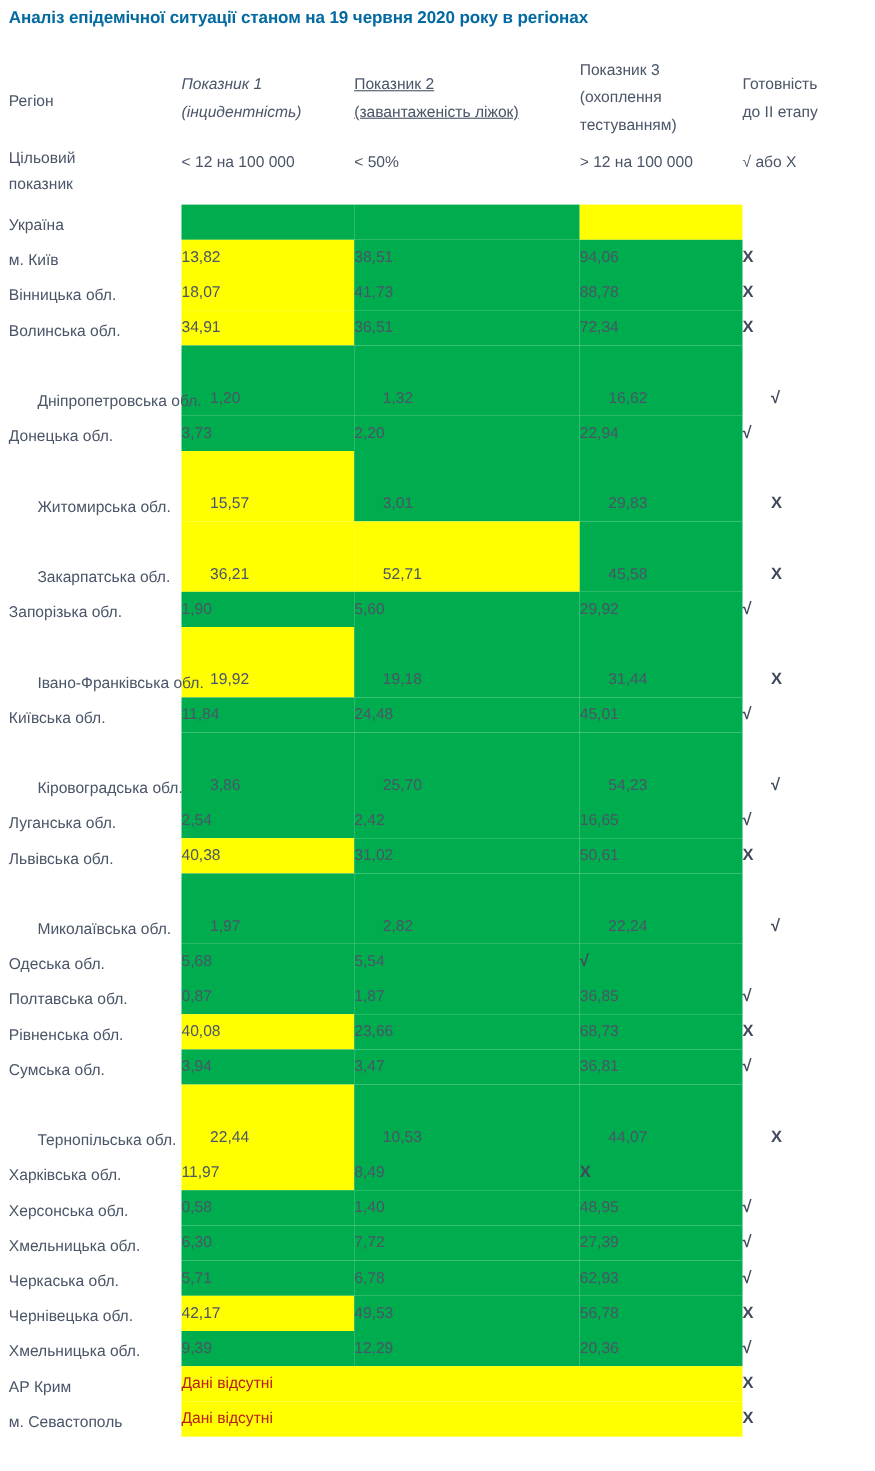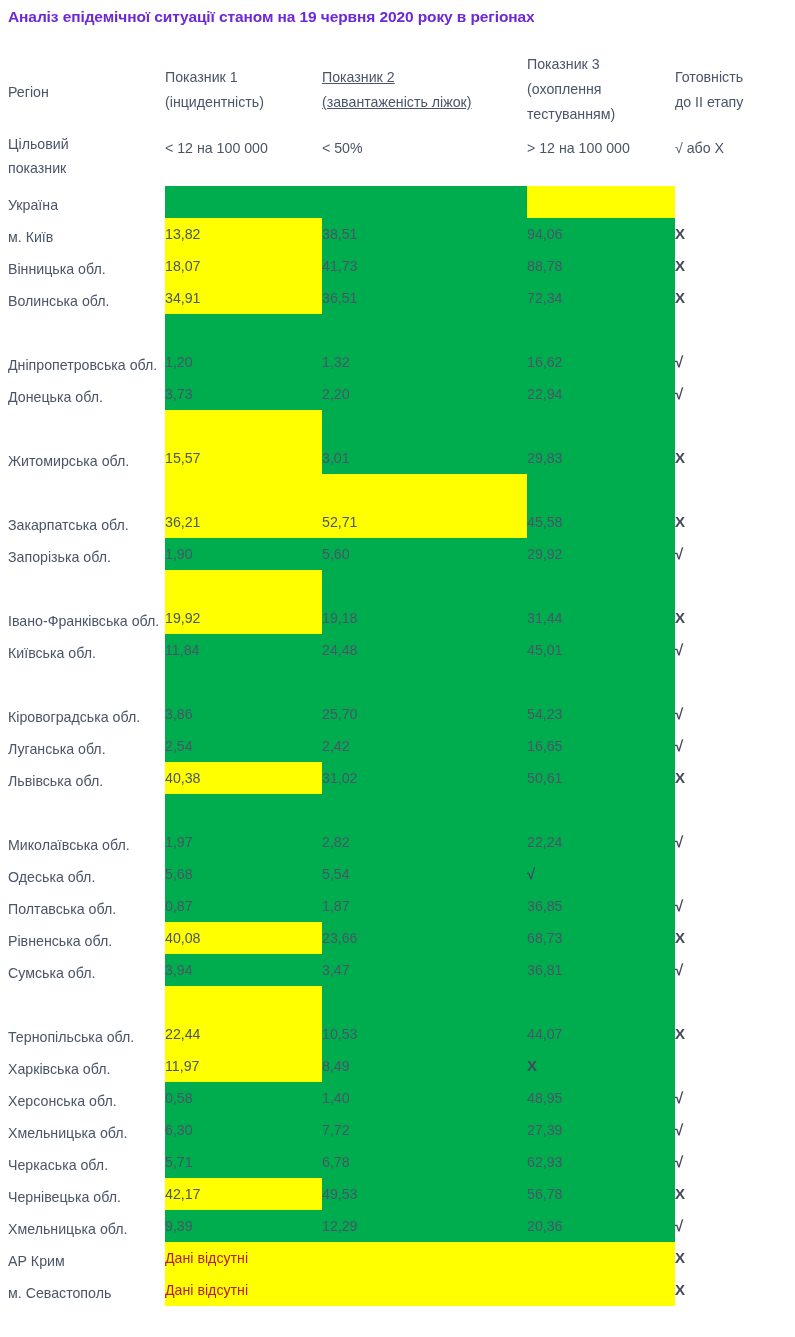--- a/index.html
+++ b/index.html
@@ -22,21 +22,21 @@
     box-sizing: border-box;
   }
 
   
   .title {
     position: absolute;
     left: 8px;
     top: 8px;
     font-size: 15.5px;
     font-weight: bold;
-    color: #6d28d9;
+    color: #0369a1;
     letter-spacing: -0.1px;
     white-space: nowrap;
   }
 
   
   .table {
     position: absolute;
     left: 0;
     top: 52px;
     width: 795px;
@@ -82,37 +82,38 @@
   .row-head .c1,
   .row-head .c2,
   .row-head .c3,
   .row-head .c4 {
     line-height: 25px;
     font-size: 14.2px;
     color: #4a5568;
   }
   .hd-inner { display: block; }
   .row-head .c-region .hd-inner { padding-top: 28px; }
-  .row-head .c1 .hd-inner { padding-top: 13px; }
+  .row-head .c1 .hd-inner { padding-top: 13px; font-style: italic; }
   .row-head .c2 .hd-inner { padding-top: 13px; text-decoration: underline; }
   .row-head .c3 .hd-inner { padding-top: 0px; }
   .row-head .c4 .hd-inner { padding-top: 13px; }
 
   
   .row-target { height: 54px; align-items: flex-start; }
   .row-target .c-region { line-height: 24px; }
 
   
   .row-body { height: 32px; }
   .row-body.tall { height: 64px; }
   .row-body .c-region {
     line-height: 26px;
   }
   .row-body.tall .c-region {
     line-height: 26px;
+    margin-left: 26px;
   }
 
   
   .bands {
     position: absolute;
     left: 0;
     top: 0;
     height: 100%;
     width: 795px;
     z-index: 1;

